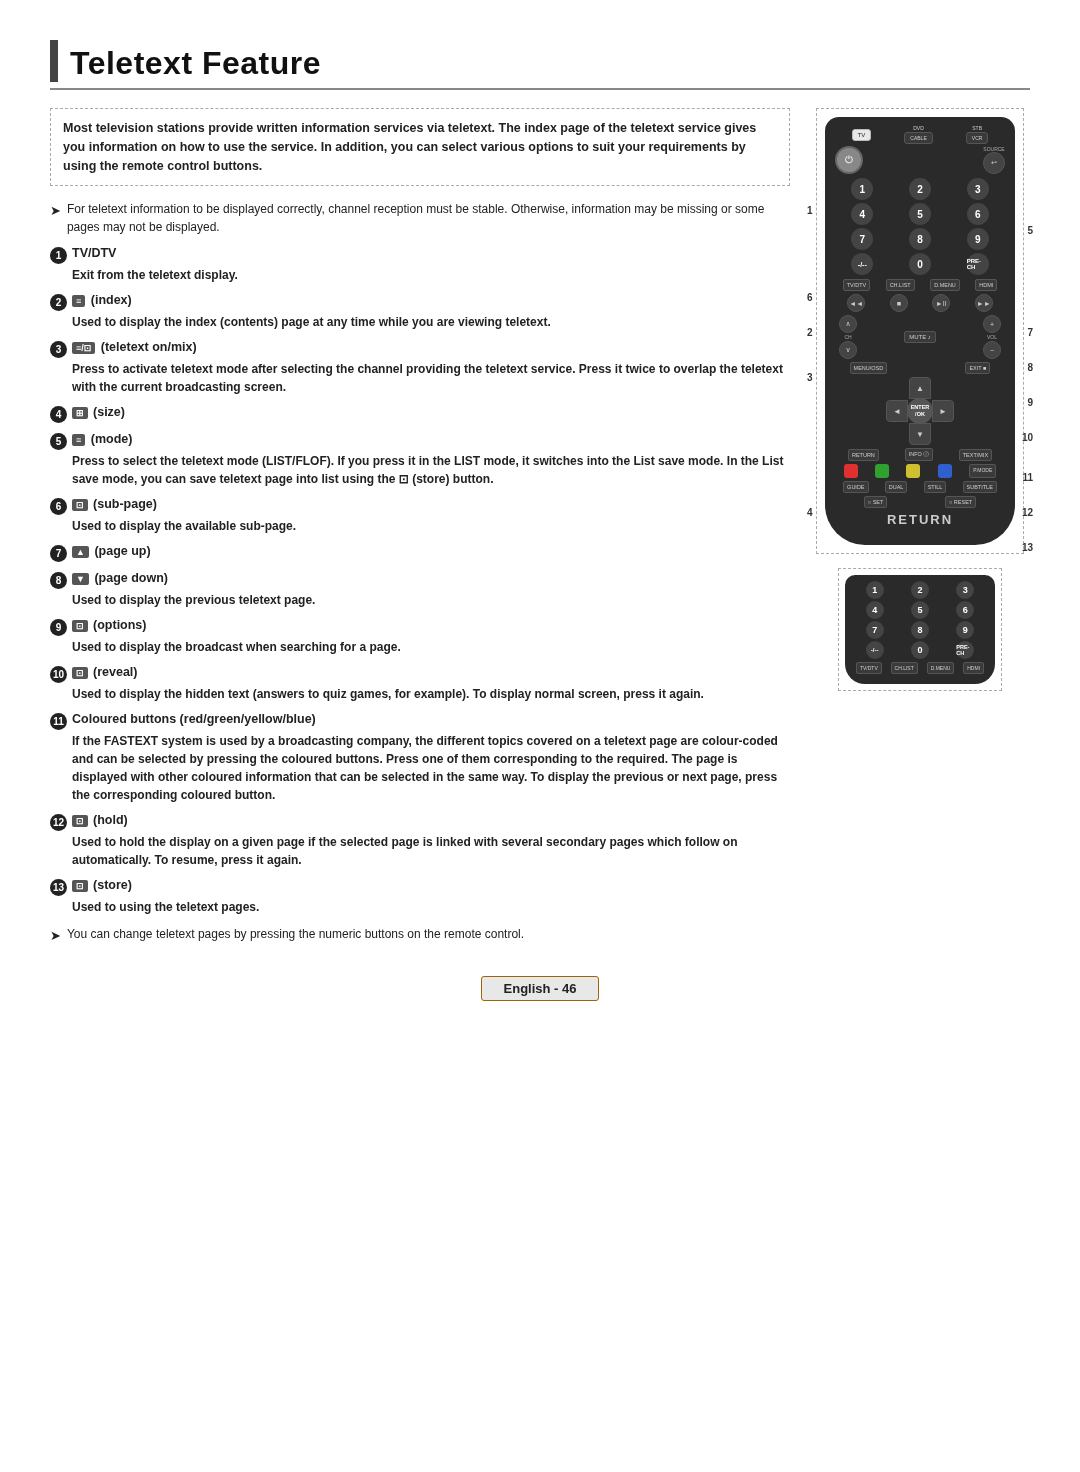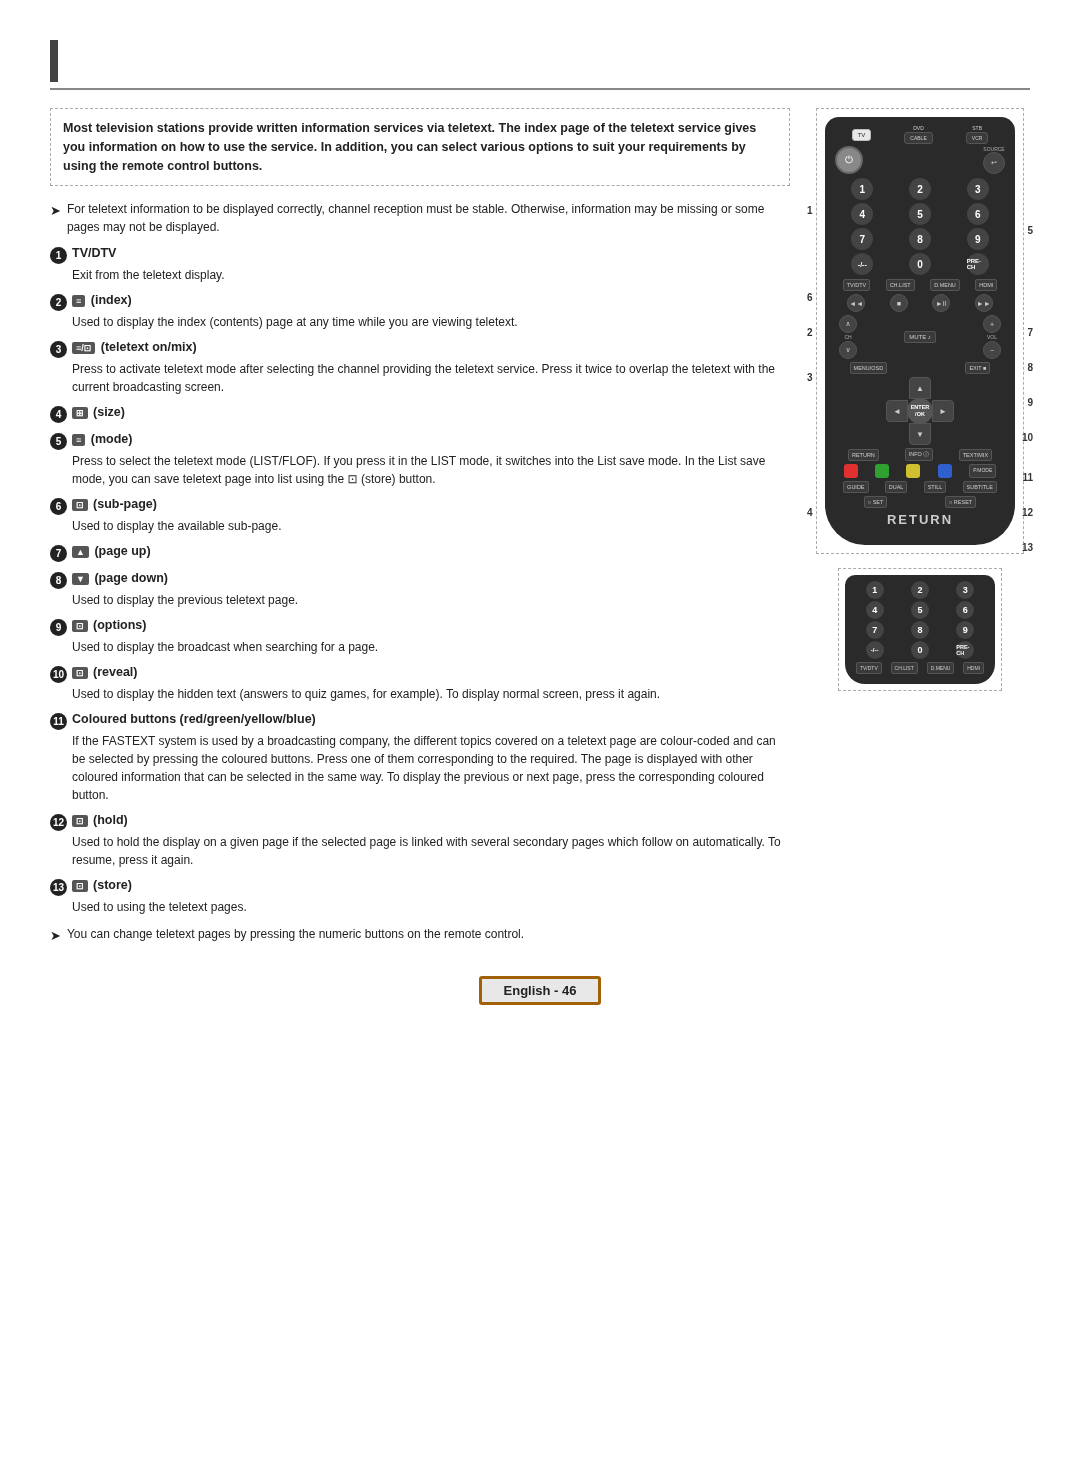--- a/index.html
+++ b/index.html
@@ -108,21 +108,21 @@
       font-size: 9px;
       padding: 1px 4px;
       border-radius: 2px;
       margin-right: 2px;
       font-style: normal;
     }
     .feature-body {
       margin-left: 22px;
       font-size: 12px;
       line-height: 1.5;
-      font-weight: normal;
+      font-weight: bold;
     }
 
     
     .remote-wrapper {
       border: 1.5px dashed #aaa;
       padding: 8px;
       display: inline-block;
     }
     .remote {
       width: 190px;
@@ -319,33 +319,34 @@
     }
 
     
     .page-footer {
       display: flex;
       justify-content: center;
       margin-top: 20px;
     }
     .footer-badge {
       background: #e8e8e8;
-      border: 3px solid #a16207;
+      border: 1px solid #a16207;
       padding: 4px 22px;
       font-size: 13px;
       font-weight: bold;
       color: #222;
       border-radius: 3px;
     }
   </style>
 </head>
 <body>
 
 <div class="page-title-bar">
   <div class="title-accent"></div>
+  <h1 class="page-title">Teletext Feature</h1>
 </div>
 
 <div class="main-layout">
 
   <div class="left-col">
 
     <div class="intro-box">
       <span>Most television stations provide written information services via teletext. The index page of the teletext service gives you information on how to use the service. In addition, you can select various options to suit your requirements by using the remote control buttons.</span>
     </div>
 

